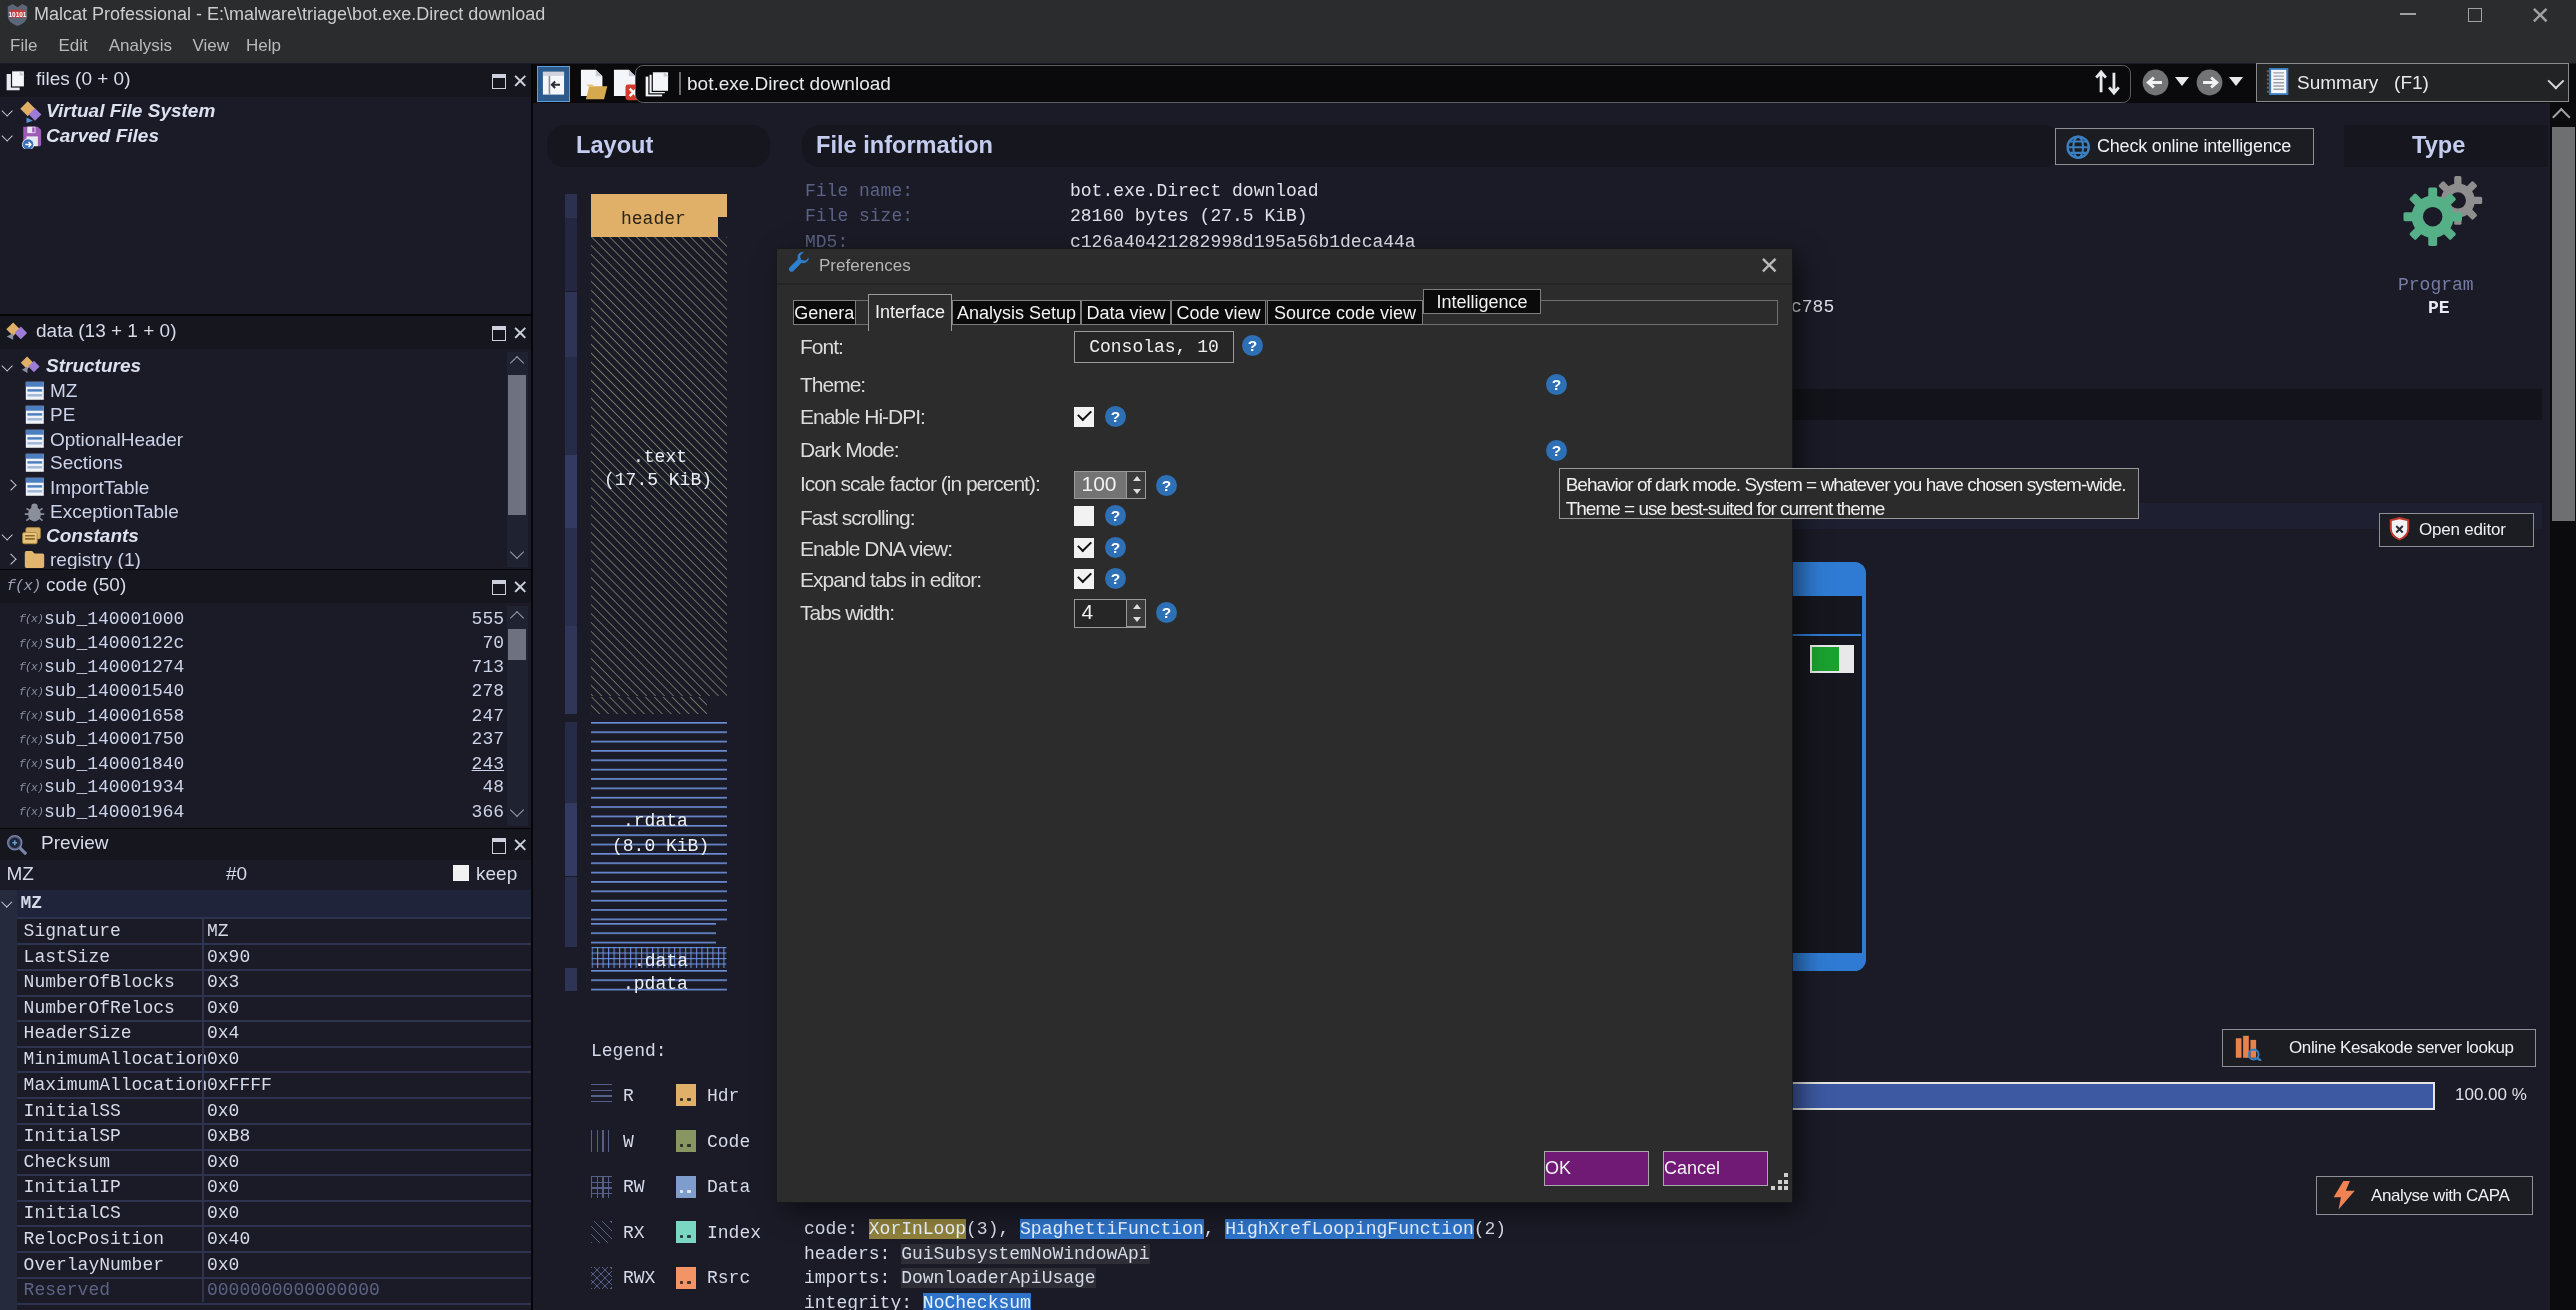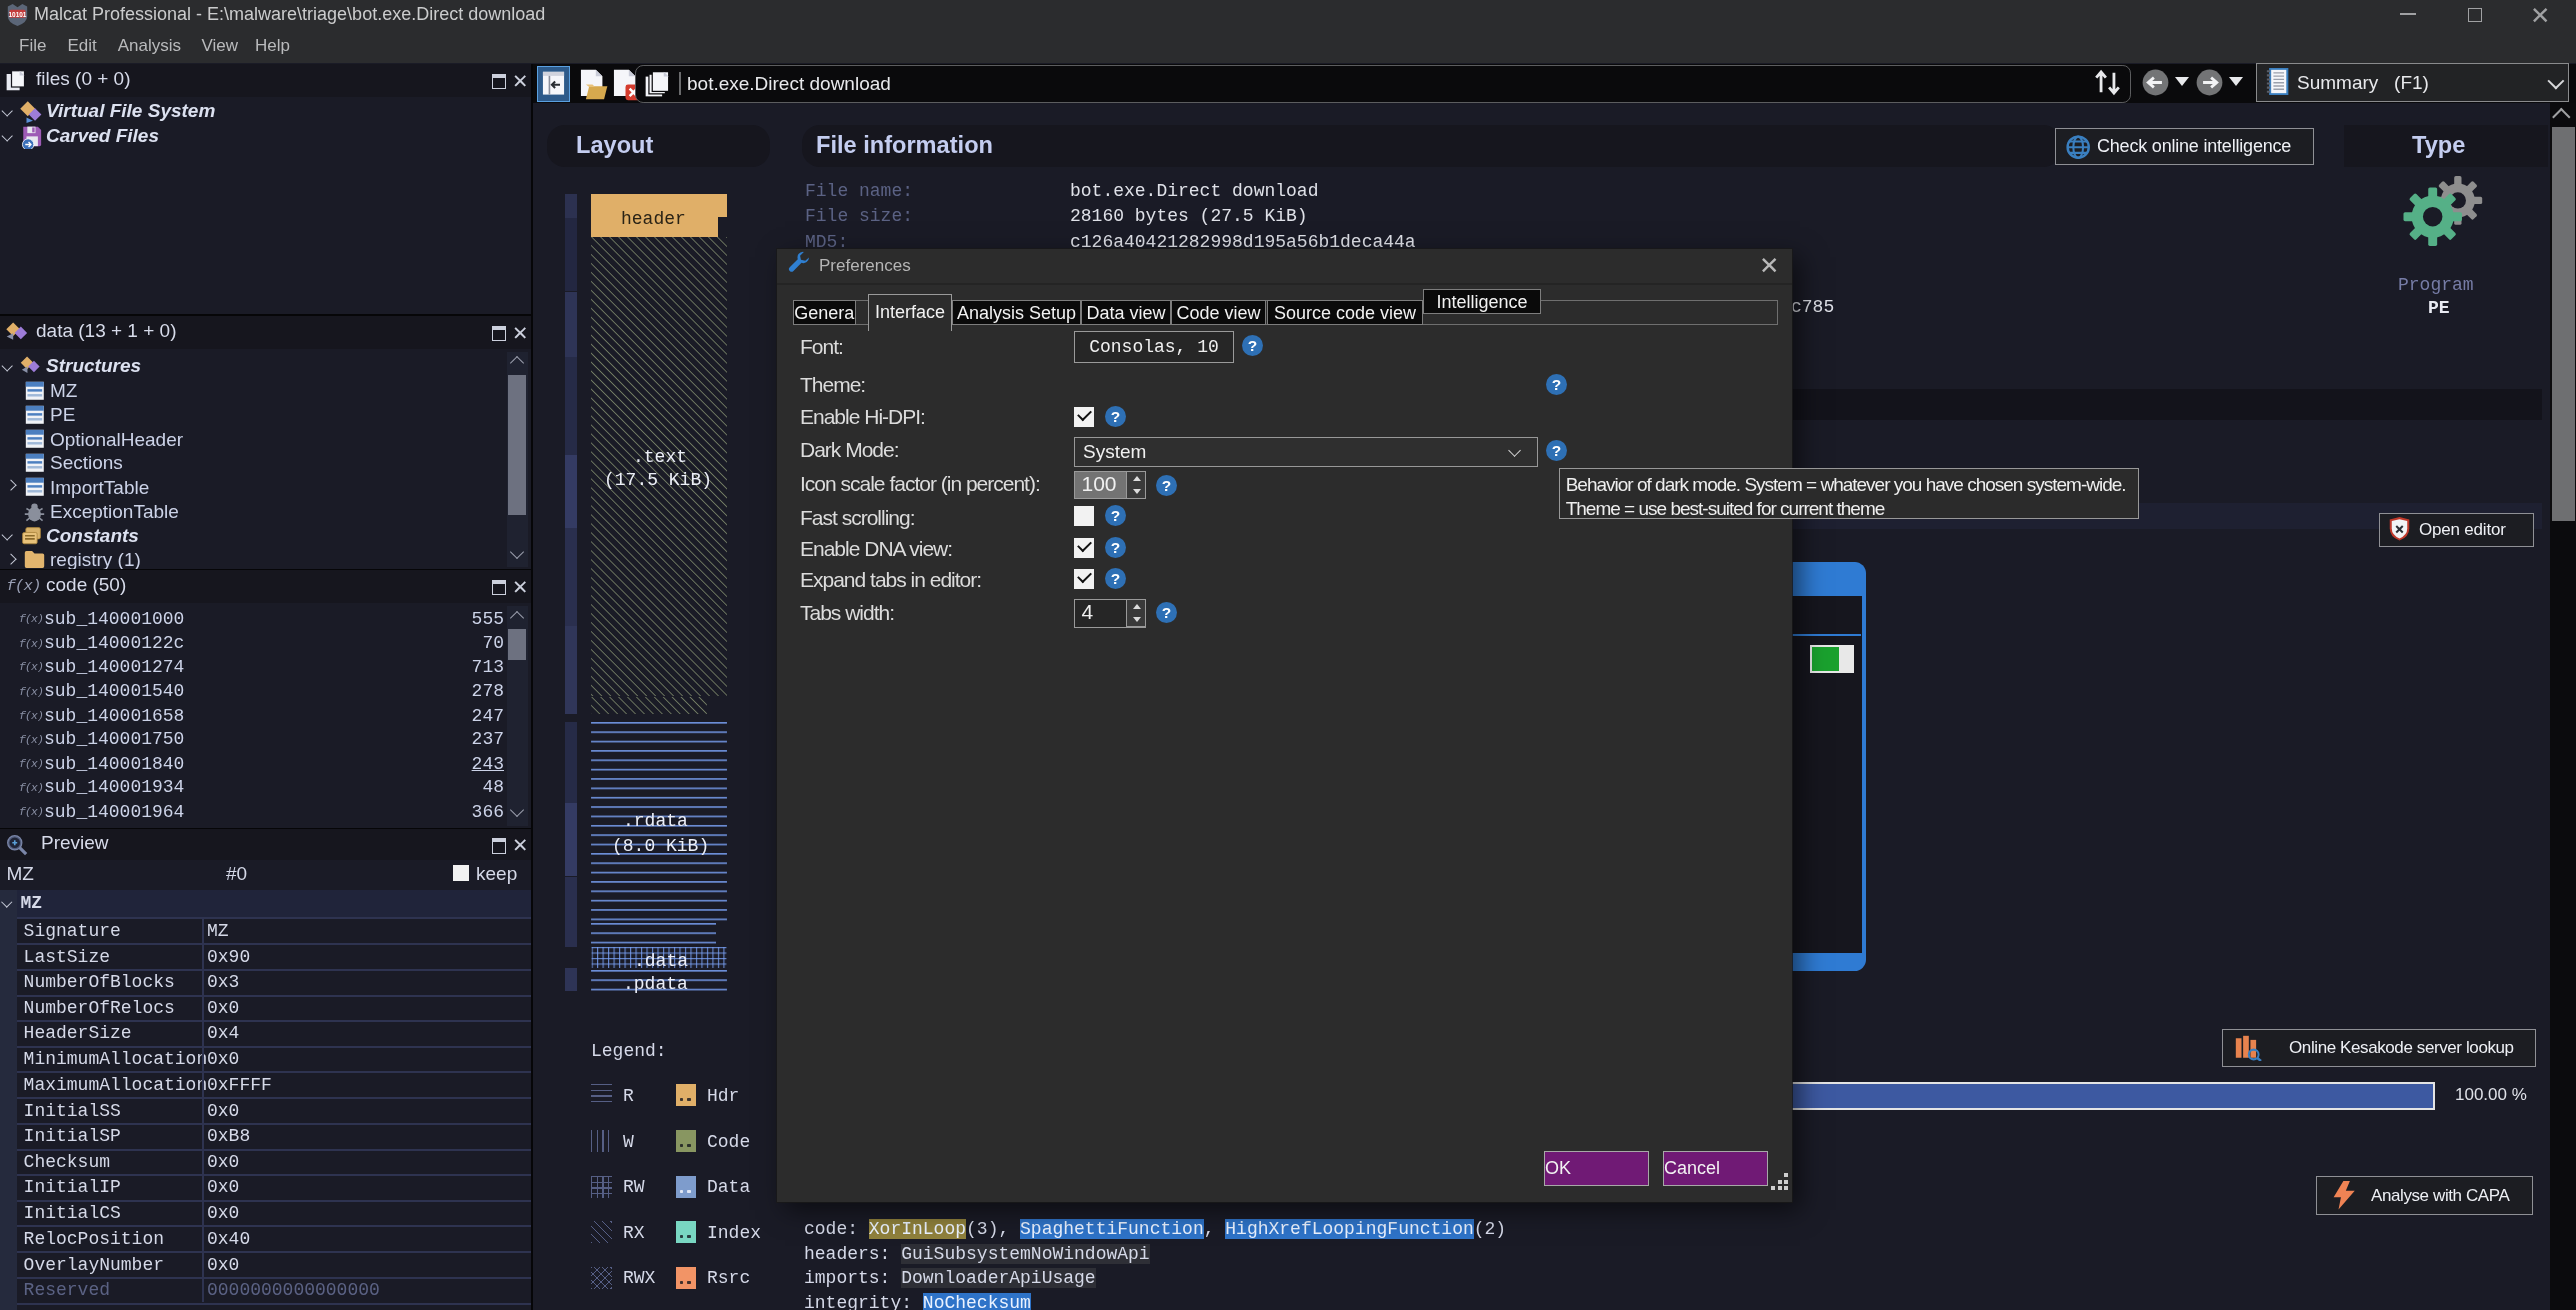--- a/index.html
+++ b/index.html
@@ -62,21 +62,21 @@
 <path d="M1 3 L7 0 L13 4 L19 0 L25 3 L25 15 Q25 23 13 27 Q1 23 1 15 Z" fill="#5b6678"></path>
 <rect x="3" y="7" width="20" height="10" rx="2" fill="#c43c3c"></rect>
 <text x="13" y="15.5" font-size="8" font-weight="bold" fill="#ffffff" text-anchor="middle" font-family="Liberation Sans">10101</text>
 </svg>
 </div>
 <div class="abs" style="left:34px;top:4.1px;color:#cbcccd;font-size:18px;">Malcat Professional - E:\malware\triage\bot.exe.Direct download</div>
 <div class="abs" style="left:2400px;top:13px;width:16.3px;height:2.4px;background:#a0a1a3;"></div>
 <div class="abs" style="left:2468px;top:8.1px;width:12.2px;height:12.2px;border:1.6px solid #a0a1a3;"></div>
 <div class="abs" style="left:2530px;top:6.5px;color:#a0a1a3;font-size:24.4px;line-height:18px;">✕</div>
 
-<div class="abs menubar"><span style="margin-left:19px;">File</span><span style="margin-left:21px;">Edit</span><span style="margin-left:21px;">Analysis</span><span style="margin-left:20.4px;">View</span><span style="margin-left:17px;">Help</span></div>
+<div class="abs menubar"><span style="margin-left:10px;">File</span><span style="margin-left:21px;">Edit</span><span style="margin-left:21px;">Analysis</span><span style="margin-left:20.4px;">View</span><span style="margin-left:17px;">Help</span></div>
 
 <div class="abs sidebar"></div>
 <div class="abs sb-border"></div>
 <div id="panel-files">
 <div class="abs phead" style="left:0;top:64px;width:531px;height:33px;">
  <svg class="abs" style="left:4.9px;top:4.9px;" width="24.4" height="23" viewBox="0 0 30 28">
         <rect x="2" y="6" width="16" height="20" fill="#e8eaf2"></rect>
         <rect x="8" y="2" width="16" height="20" fill="#f5f6fa" stroke="#16161e" stroke-width="1.5"></rect>
         <path d="M18 2 L24 8 L18 8 Z" fill="#c9ccd8"></path>
       </svg>
@@ -598,21 +598,20 @@
  <div style="position:absolute;left:297px;top:82px;width:158px;height:30px;background:#262626;border:0.8px solid #9a9a9a;color:#f0f0f0;font-size:18px;font-family:'Liberation Mono',monospace;text-align:center;line-height:30px;">Consolas, 10</div>
  <div class="qm" style="left:465px;top:86px;">?</div>
  <div class="dlab" style="left:23px;top:124px;">Theme:</div>
  <div class="qm" style="left:769px;top:125px;">?</div>
  <div class="dlab" style="left:23px;top:156px;">Enable Hi-DPI:</div>
  <div class="cb" style="left:297px;top:158px;">
       <div style="position:absolute;left:4.1px;top:3.3px;width:10.6px;height:5.7px;border-left:2.4px solid #111;border-bottom:2.4px solid #111;transform:rotate(-45deg);"></div>
     </div>
  <div class="qm" style="left:328px;top:157px;">?</div>
  <div class="dlab" style="left:23px;top:189px;">Dark Mode:</div>
- <div class="dd" style="left:297px;top:188px;width:462px;height:28px;line-height:28px;"><span style="margin-left:8.1px;">System</span><div style="position:absolute;right:18px;top:8.1px;width:8.1px;height:8.1px;border-right:1.6px solid #d8d8d8;border-bottom:1.6px solid #d8d8d8;transform:rotate(45deg);"></div></div>
  <div class="qm" style="left:769px;top:191px;">?</div>
  <div class="dlab" style="left:23px;top:223px;">Icon scale factor (in percent):</div>
  <div style="position:absolute;left:297px;top:222px;width:70px;height:26px;background:#737373;border:0.8px solid #9a9a9a;color:#f0f0f0;font-size:21px;"><span style="margin-left:6.5px;">100</span></div>
  <div class="spin" style="left:349px;top:222px;"></div>
  <div class="qm" style="left:379px;top:226px;">?</div>
  <div class="dlab" style="left:23px;top:257px;">Fast scrolling:</div>
  <div class="cb" style="left:297px;top:257px;"></div>
  <div class="qm" style="left:328px;top:256px;">?</div>
  <div class="dlab" style="left:23px;top:288px;">Enable DNA view:</div>
  <div class="cb" style="left:297px;top:289px;">

